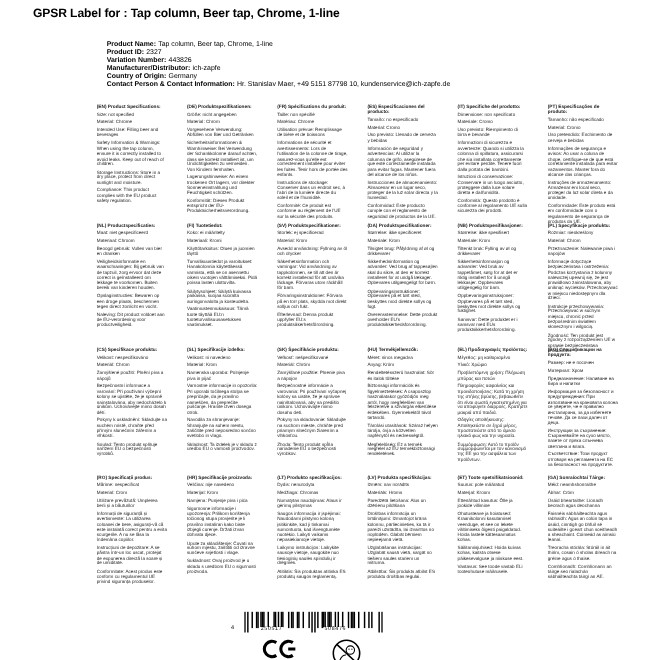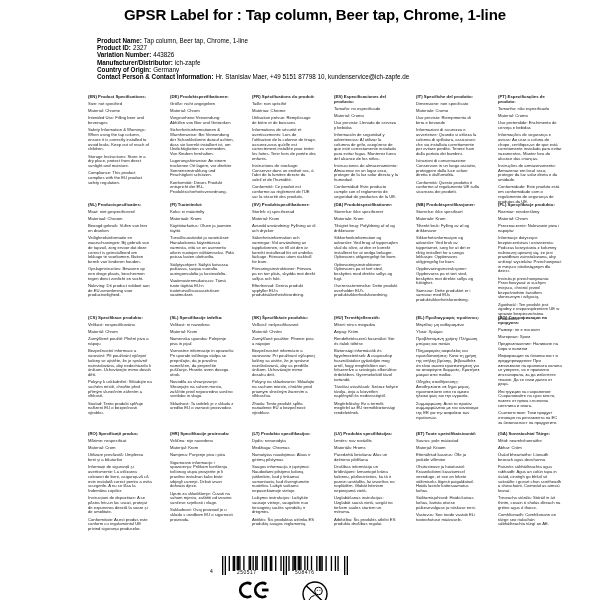--- a/index.html
+++ b/index.html
@@ -4,21 +4,21 @@
 <style>
   html,body{margin:0;padding:0;}
   body{
     width:600px;height:600px;position:relative;overflow:hidden;
     background:#ffffff;color:#111;
     font-family:"Liberation Sans", sans-serif;
     -webkit-font-smoothing:antialiased;
   }
   .page-title{
     position:absolute;top:6px;left:0;right:0;padding-left:30px;
-    text-align:center;font-size:15px;font-weight:bold;color:#000;
+    text-align:left;font-size:11px;font-weight:bold;color:#000;
     letter-spacing:-0.1px;
   }
   .product-info{
     position:absolute;left:97px;top:37px;font-size:6.3px;line-height:7.2px;color:#000;
     width:460px;
   }
   .pi-line{white-space:nowrap;}
   .pi-label{font-weight:bold;margin-right:2px;}
   .grid{position:absolute;left:88px;top:0;width:486px;}
   .grid-row{position:absolute;left:0;display:flex;gap:18px;width:486px;}

